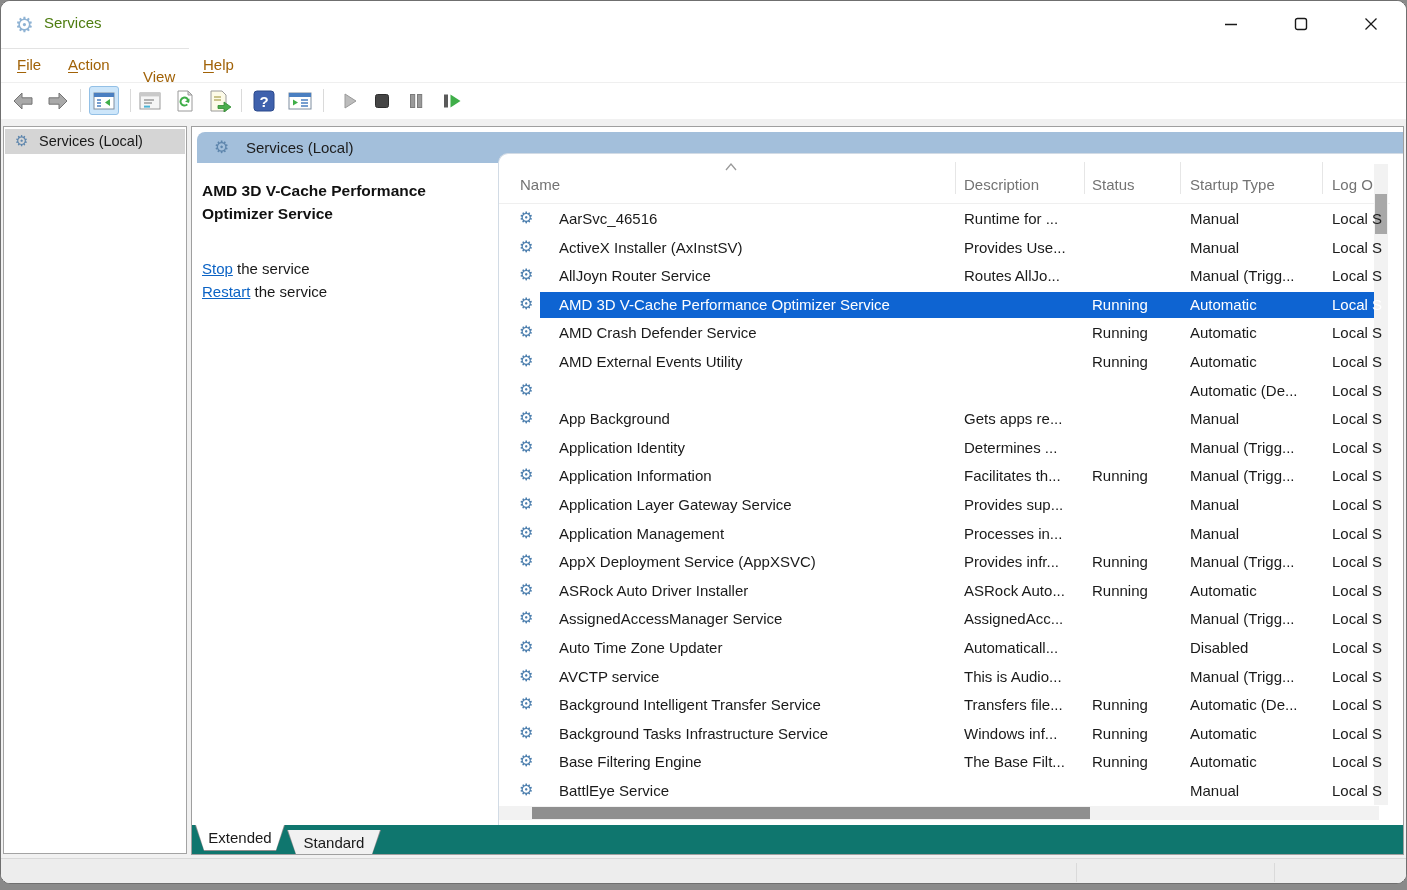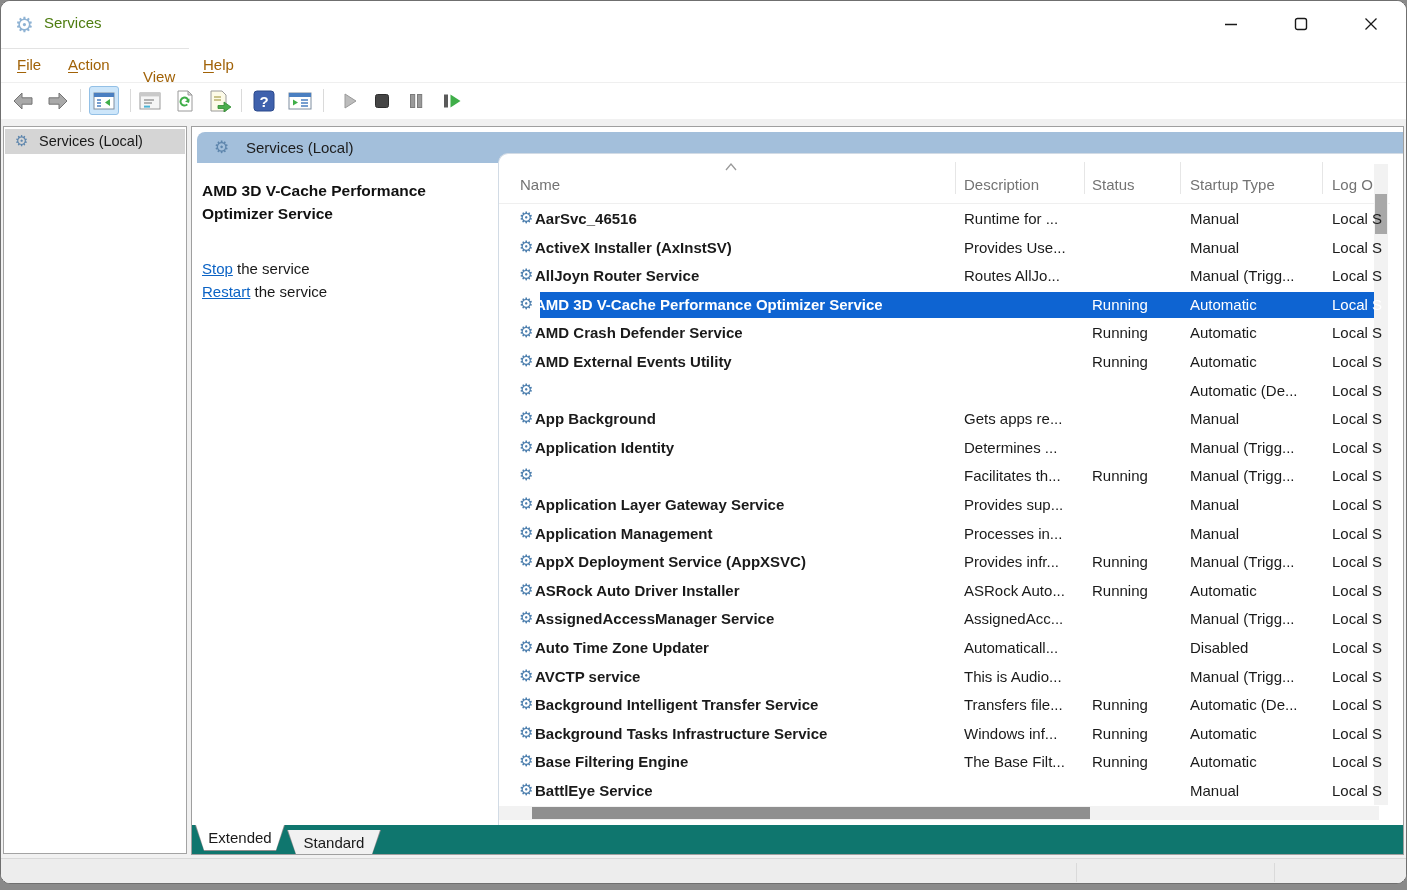--- a/index.html
+++ b/index.html
@@ -45,21 +45,21 @@
   .hdr-sep{position:absolute;top:8px;width:1px;height:32px;background:#e6e6e6;}
   .hdr-line{position:absolute;left:0;right:14px;top:49px;height:1px;background:#efefef;}
   .sort-caret{position:absolute;left:226px;top:9px;}
   .rows{position:absolute;left:0;top:51px;right:0;height:601px;overflow:hidden;}
   .row{position:relative;height:28.6px;}
   .row .sel-band{display:none;position:absolute;left:41px;top:1px;width:839px;height:26px;background:#0e64d2;}
   .row.selected .sel-band{display:block;}
   .row.selected .c{color:#ffffff;}
   .row-gear{position:absolute;left:20px;top:3px;font-size:16px;color:#4d7fae;z-index:2;}
   .c{position:absolute;top:5px;font-size:15px;color:#1a1a1a;white-space:nowrap;overflow:hidden;z-index:1;}
-  .c-name{left:36px;width:405px;font-weight:bold;}
+  .c-name{left:60px;width:405px;}
   .c-desc{left:465px;width:115px;}
   .c-status{left:593px;width:82px;}
   .c-startup{left:691px;width:126px;}
   .c-logon{left:833px;width:52px;}
   
   .vscroll{position:absolute;right:16px;top:10px;width:14px;height:641px;background:#f2f2f2;}
   .vthumb{position:absolute;left:1px;top:30px;width:12px;height:40px;background:#a8a8a8;}
   .hscroll{position:absolute;left:0;top:652px;width:880px;height:14px;background:#f2f2f2;}
   .hthumb{position:absolute;left:33px;top:1px;width:558px;height:12px;background:#8f8f8f;}
   
@@ -318,20 +318,21 @@
     <span class="row-gear gear-glyph">⚙</span>
     <span class="c c-name">Application Identity</span>
     <span class="c c-desc">Determines ...</span>
     <span class="c c-status"></span>
     <span class="c c-startup">Manual (Trigg...</span>
     <span class="c c-logon">Local S</span>
   </div>
               <div class="row">
 
     <span class="row-gear gear-glyph">⚙</span>
+    <span class="c c-name">Application Information</span>
     <span class="c c-desc">Facilitates th...</span>
     <span class="c c-status">Running</span>
     <span class="c c-startup">Manual (Trigg...</span>
     <span class="c c-logon">Local S</span>
   </div>
               <div class="row">
 
     <span class="row-gear gear-glyph">⚙</span>
     <span class="c c-name">Application Layer Gateway Service</span>
     <span class="c c-desc">Provides sup...</span>

